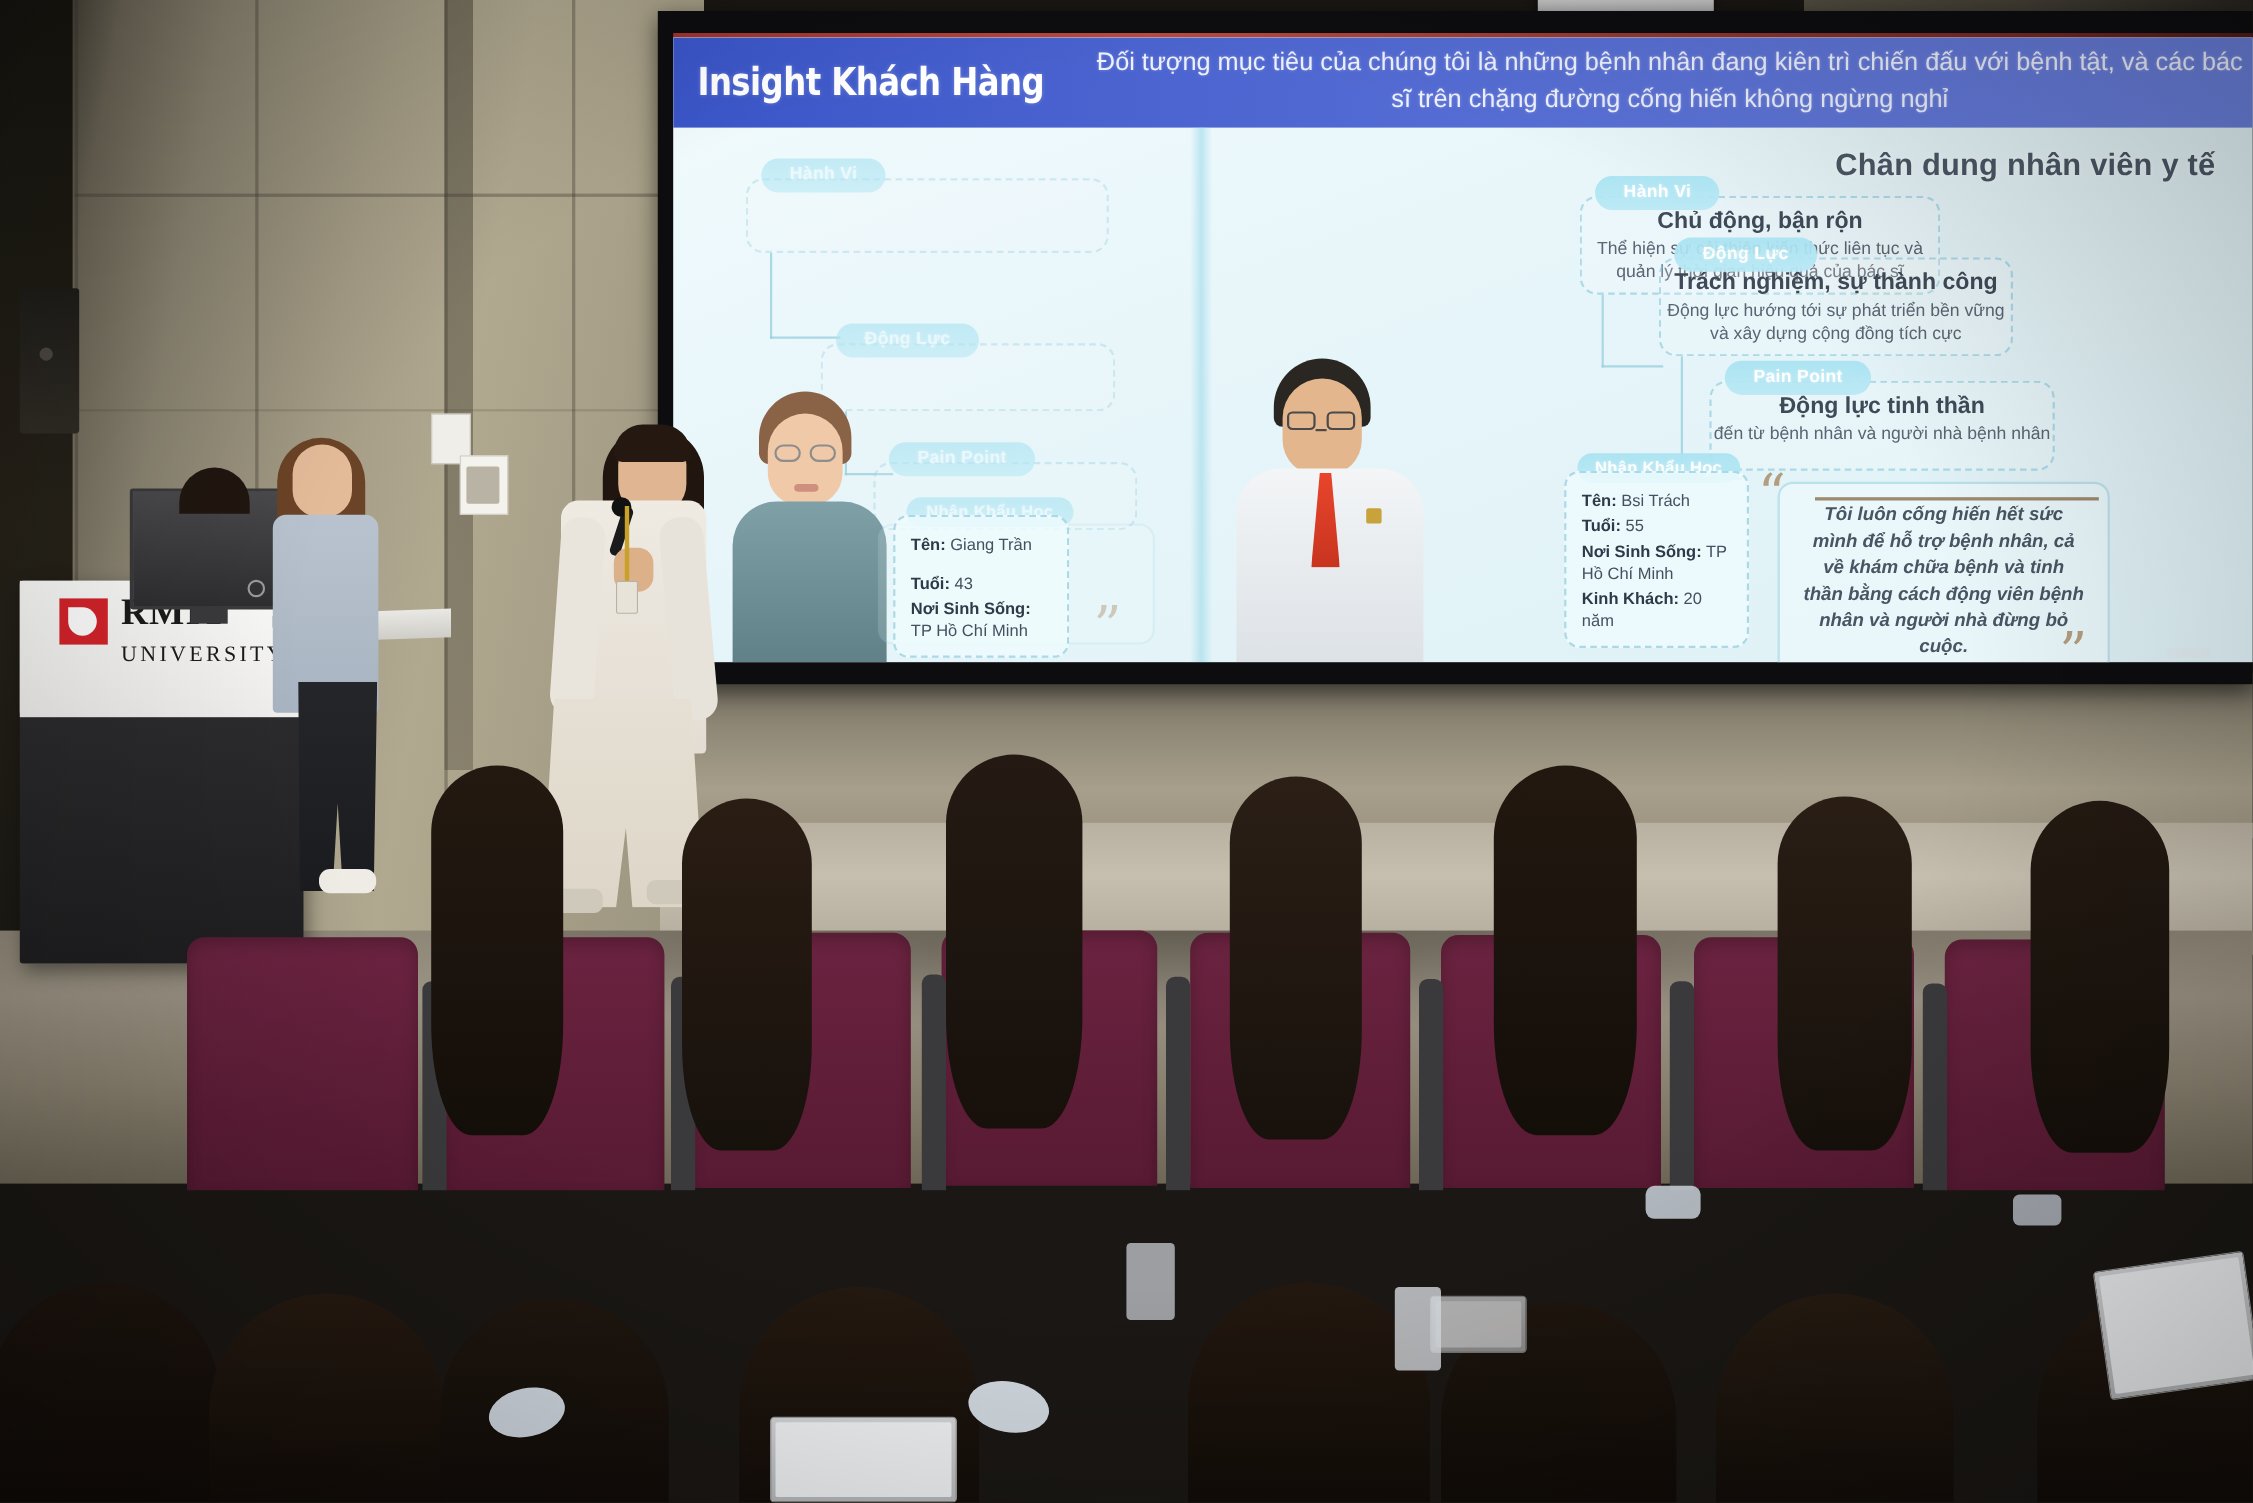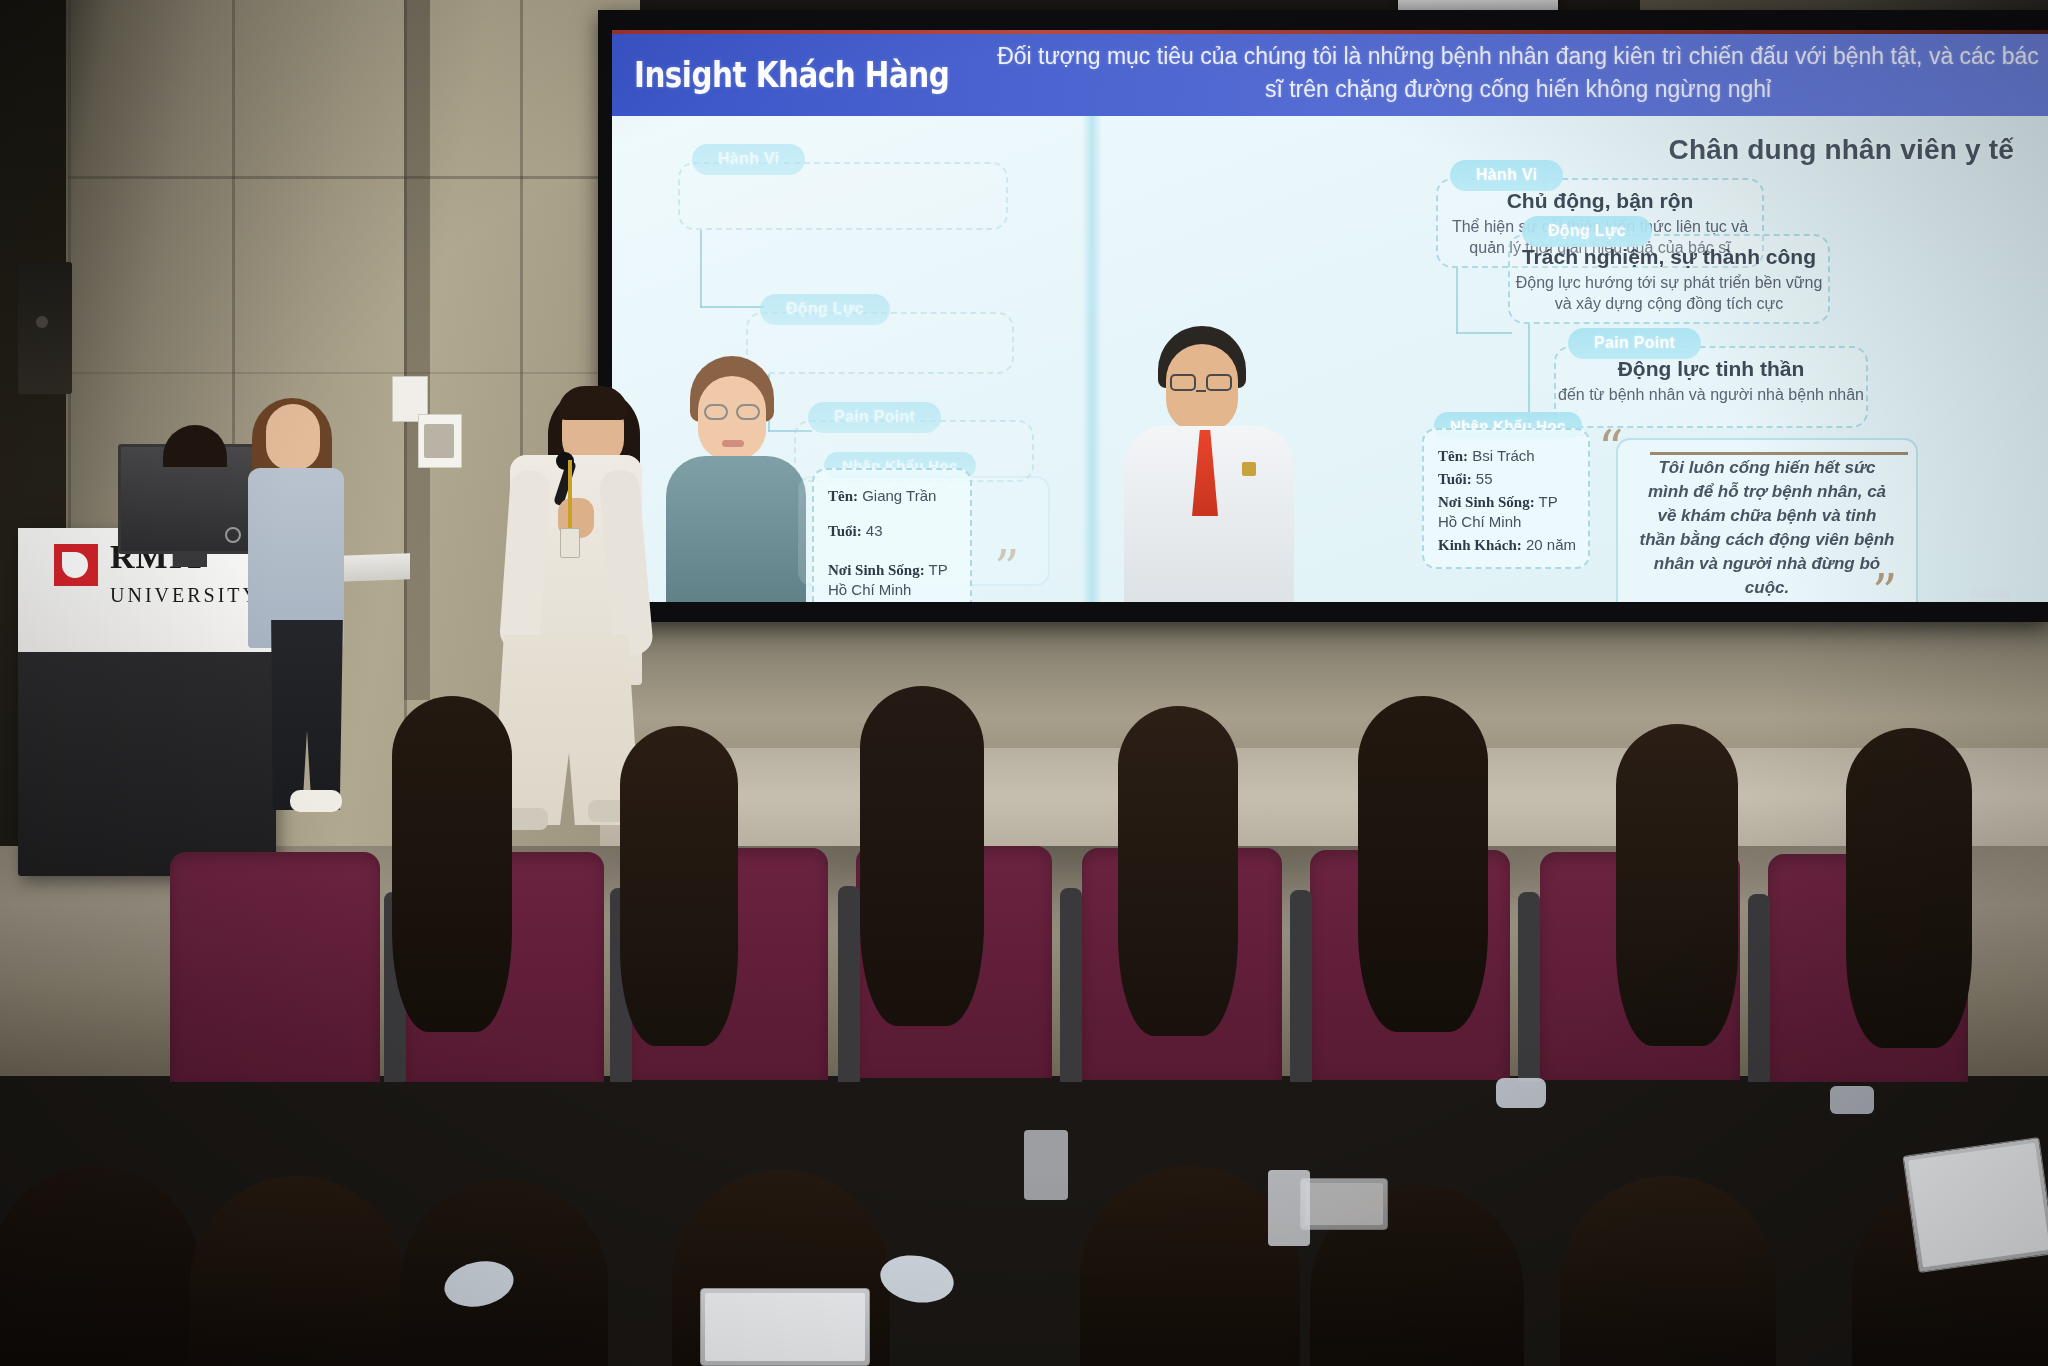--- a/index.html
+++ b/index.html
@@ -164,21 +164,21 @@
   
   .demo {
     position: absolute; z-index: 4;
     border: 2px dashed rgba(130,195,215,.6);
     border-radius: 14px;
     background: rgba(238,251,254,.82);
     padding: 16px 12px 12px 14px;
     font-size: 15px; line-height: 20px; color:#46505e;
     width: 160px;
   }
-  .demo b { color:#2f3947;font-family:Liberation Serif, serif; }
+  .demo b { color:#2f3947; }
 
   
   .quotebox {
     position: absolute;
     border: 2px solid rgba(150,205,222,.55);
     border-radius: 14px;
     background: rgba(240,252,255,.55);
     padding: 16px 20px;
     width: 290px;
   }
@@ -392,21 +392,21 @@
           <div style="position:absolute;left:46px;top:24px;width:68px;height:84px;background:#efc9a8;border-radius:34px 34px 30px 30px;"></div>
           <div style="position:absolute;left:52px;top:52px;width:24px;height:16px;border:2px solid #8d8d8d;border-radius:8px;"></div>
           <div style="position:absolute;left:84px;top:52px;width:24px;height:16px;border:2px solid #8d8d8d;border-radius:8px;"></div>
           <div style="position:absolute;left:70px;top:88px;width:22px;height:7px;background:#cf8f7f;border-radius:6px;"></div>
           <div style="position:absolute;left:14px;top:104px;width:140px;height:150px;background:linear-gradient(180deg,#7fa0a6,#5f8086);border-radius:40px 40px 0 0;"></div>
         </div>
 
         <div class="demo" style="left:200px;top:352px;width:160px;">
           <div style="margin-bottom:15px;"><b>Tên:</b>
             <span>Giang Trần</span></div>
-          <div style="margin-bottom:19px;"><b>Tuổi:</b>
+          <div style="margin-bottom:3px;"><b>Tuổi:</b>
             <span>43</span></div>
           <div><b>Nơi Sinh Sống:</b>
             <span>TP Hồ Chí Minh</span></div>
         </div>
         <div class="tag faded" style="left:212px;top:336px;font-size:15px;padding:5px 18px;">Nhân Khẩu Học</div>
 
         <div class="quotebox" style="left:186px;top:360px;width:252px;height:110px;opacity:.30;">
           <p></p>
         </div>
         <div class="qmark" style="left:382px;top:428px;opacity:.5;">”</div>

